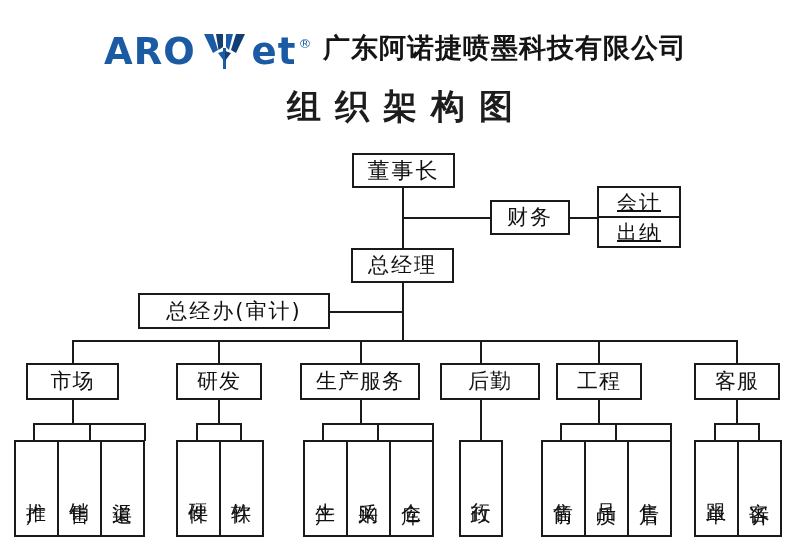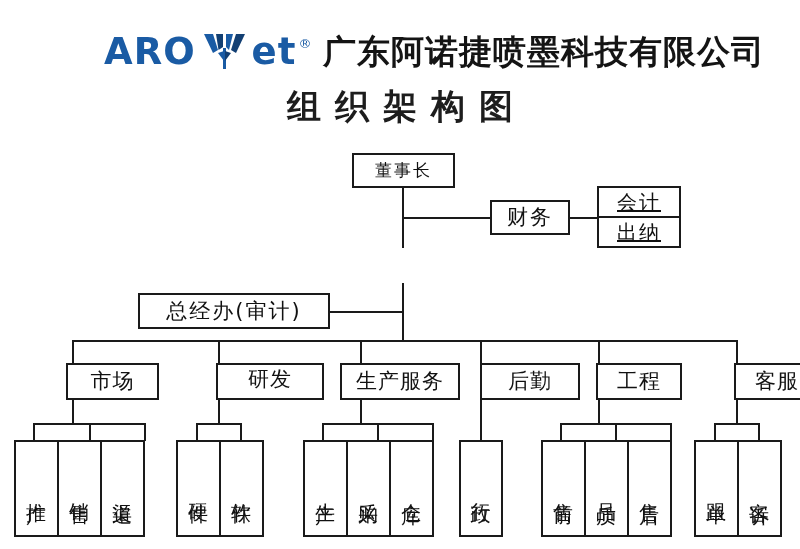--- a/index.html
+++ b/index.html
@@ -28,21 +28,21 @@
   .logo-reg{
     font-family:"DejaVu Sans",sans-serif;
     font-size:13px;color:#1a5ba4;
     vertical-align:super;
     margin-left:2px;margin-top:-16px;
     display:inline-block;
   }
   .cn-name{
     position:absolute;left:323px;top:17px;
     font-family:"DejaVu Sans","Liberation Sans",sans-serif;
-    font-weight:700;font-size:33px;letter-spacing:1px;
+    font-weight:700;font-size:27px;letter-spacing:1px;
     color:#141414;white-space:nowrap;
   }
   .en-name{
     position:absolute;left:325px;top:52px;
     font-family:"Liberation Sans",sans-serif;
     font-weight:700;font-size:13.2px;letter-spacing:0.2px;
     color:#1c1c1c;white-space:nowrap;
   }
 
   
@@ -68,23 +68,23 @@
     background:#ffffff;
     box-sizing:border-box;
     display:flex;align-items:center;justify-content:center;
     font-family:"DejaVu Sans","Liberation Sans",sans-serif;
     font-weight:400;
     color:#111111;
     line-height:1.06;
     text-align:center;
     white-space:nowrap;
   }
-  .b-lvl1{font-size:17px;letter-spacing:2px;}
+  .b-lvl1{font-size:22px;letter-spacing:2px;}
   .b-lvl2{font-size:21px;letter-spacing:2px;}
-  .b-lvl3{font-size:21px;letter-spacing:1px;margin-left:40px;}
+  .b-lvl3{font-size:21px;letter-spacing:1px;}
 
   
   .stack{
     position:absolute;border:2px solid #1a1a1a;background:#fff;
     box-sizing:border-box;display:flex;flex-direction:column;
   }
   .stack .cell{
     flex:1;display:flex;align-items:center;justify-content:center;
     font-family:"DejaVu Sans","Liberation Sans",sans-serif;
     font-size:20px;letter-spacing:2px;color:#111;white-space:nowrap;text-decoration:underline;
@@ -148,20 +148,21 @@
 
     <div class="box b-lvl2" style="left:490px;top:200px;width:80px;height:35px;">财务</div>
 
     <div class="line hline" style="left:570px;top:217px;width:28px;"></div>
 
     <div class="stack" style="left:597px;top:186px;width:84px;height:62px;">
       <div class="cell">会计</div>
       <div class="cell">出纳</div>
     </div>
 
+    <div class="box b-lvl2" style="left:351px;top:248px;width:103px;height:35px;">总经理</div>
 
     <div class="line vline" style="left:402px;top:283px;height:58px;"></div>
 
     <div class="line hline" style="left:330px;top:311px;width:73px;"></div>
     <div class="box b-lvl2" style="left:138px;top:293px;width:192px;height:36px;">总经办(审计)</div>
 
     <div class="line hline" style="left:72px;top:340px;width:666px;"></div>
 
     <div class="line vline" style="left:72px;top:340px;height:24px;"></div>
     <div class="line vline" style="left:218px;top:340px;height:24px;"></div>
@@ -175,21 +176,21 @@
     <div class="line hline" style="left:33px;top:423px;width:112px;"></div>
     <div class="line vline" style="left:33px;top:423px;height:18px;"></div>
     <div class="line vline" style="left:89px;top:423px;height:18px;"></div>
     <div class="line vline" style="left:144px;top:423px;height:18px;"></div>
     <div class="group" style="left:14px;top:440px;width:131px;height:97px;">
       <div class="vcell">推广</div>
       <div class="vcell">销售</div>
       <div class="vcell">渠道</div>
     </div>
 
-    <div class="box b-lvl3" style="left:176px;top:363px;width:108px;height:37px;font-family:Liberation Mono, monospace;">研发</div>
+    <div class="box b-lvl3" style="left:176px;top:363px;width:86px;height:37px;">研发</div>
     <div class="line vline" style="left:218px;top:400px;height:24px;"></div>
     <div class="line hline" style="left:196px;top:423px;width:46px;"></div>
     <div class="line vline" style="left:196px;top:423px;height:18px;"></div>
     <div class="line vline" style="left:240px;top:423px;height:18px;"></div>
     <div class="group" style="left:176px;top:440px;width:88px;height:97px;">
       <div class="vcell">硬件</div>
       <div class="vcell">软件</div>
     </div>
 
     <div class="box b-lvl3" style="left:300px;top:363px;width:120px;height:37px;">生产服务</div>

